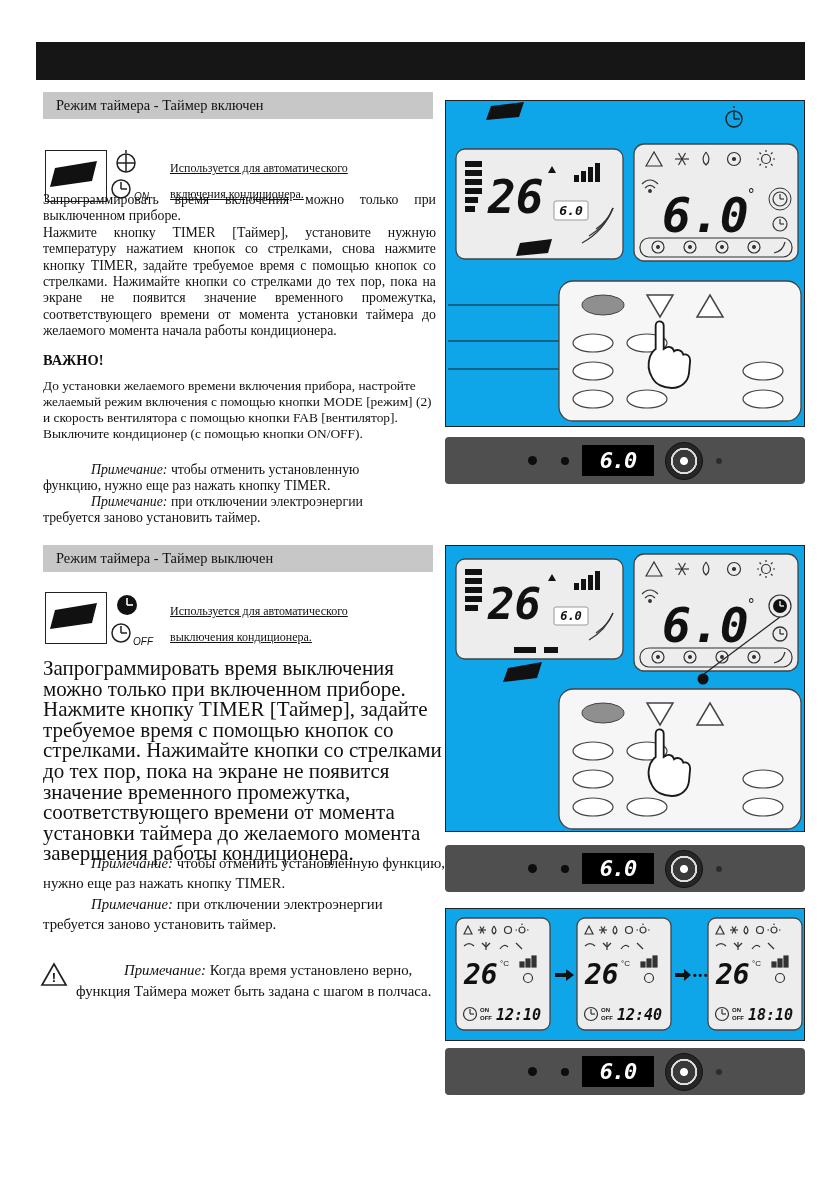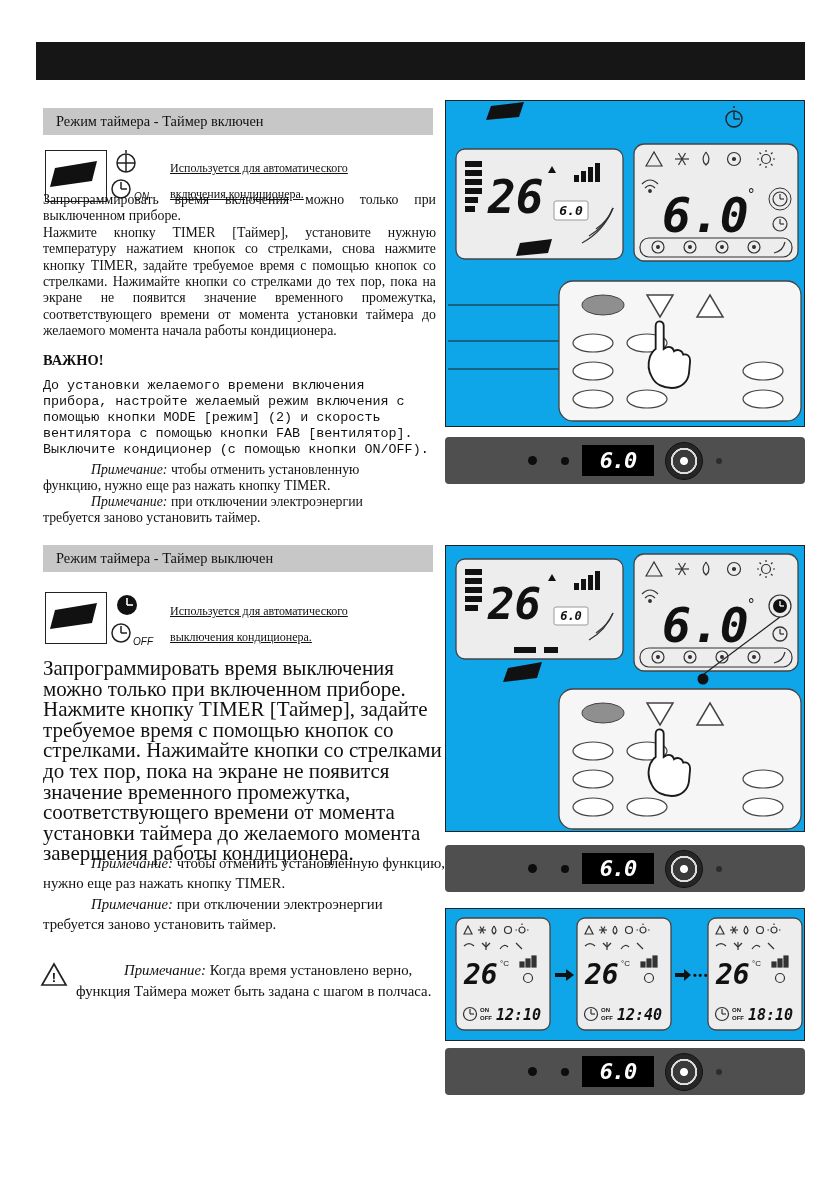--- a/index.html
+++ b/index.html
@@ -11,21 +11,21 @@
 
   .banner { left:43px; width:390px; height:27px; background:#c7c7c7; font-size:14.4px; line-height:27px; padding-left:13px; color:#111; }
 
   .icon-box { width:62px; height:52px; border:1.3px solid #222; display:flex; align-items:center; justify-content:center; background:#fff; }
 
   .caption { font-size:12px; line-height:26px; white-space:pre-line;text-decoration:underline; }
 
   .body-text { white-space:pre-line; }
   #body1 { left:43px; top:192px; width:393px; font-size:13.8px; line-height:16.4px; text-align:justify; }
   #important-title { left:43px; top:352px; font-size:14.4px; font-weight:bold; }
-  #important-body { left:43px; top:378px; width:393px; font-size:13.4px; line-height:15.9px;font-family:Liberation Mono, monospace; }
+  #important-body { left:43px; top:378px; width:393px; font-size:13.4px; line-height:15.9px; }
   .notes { font-size:13.8px; line-height:15.9px; }
   #notes1 { left:43px; top:462px; width:330px; }
   #body2 { left:43px; top:658px; width:402px; font-size:21px; line-height:20.6px; }
   #notes2 { left:43px; top:853px; width:402px; font-size:14.8px; line-height:20.4px; }
   .note-label { font-style:italic;margin-left:48px; }
   #warning { left:40px; top:960px; width:412px; display:flex; gap:8px; font-size:14.8px; line-height:20.5px; }
 
   .diag-box { border:1.2px solid #222; background:#0ea5e9; }
   #box1 { left:445px; top:100px; width:360px; height:327px; }
   #box2 { left:445px; top:545px; width:360px; height:287px; }
@@ -46,21 +46,21 @@
   svg .thin { stroke:#333; fill:none; stroke-width:1.2; }
   svg .seg { font-family:"DejaVu Sans Mono",monospace; font-weight:bold; font-style:italic; fill:#111; }
   svg .tiny { font-size:6px; font-family:"Liberation Sans",sans-serif; fill:#111; font-style:normal; font-weight:bold; }
   svg .lbl { font-family:"Liberation Sans",sans-serif; fill:#111; }
 </style>
 </head>
 <body>
 
 <div class="abs" id="header-bar"></div>
 
-<div class="abs banner" style="top:108px">
+<div class="abs banner" style="top:92px">
   <span>Режим таймера - Таймер включен</span>
 </div>
 
 <div class="abs icon-box" style="left:45px; top:150px;">
   <svg width="54" height="40" viewBox="0 0 54 40">
     <polygon points="6,12 48,5 43,25 1,31" fill="#111"></polygon>
   </svg>
 </div>
 <svg class="abs" style="left:113px; top:149px;" width="26" height="26" viewBox="0 0 26 26">
   <g stroke="#222" fill="none" stroke-width="1.5">

